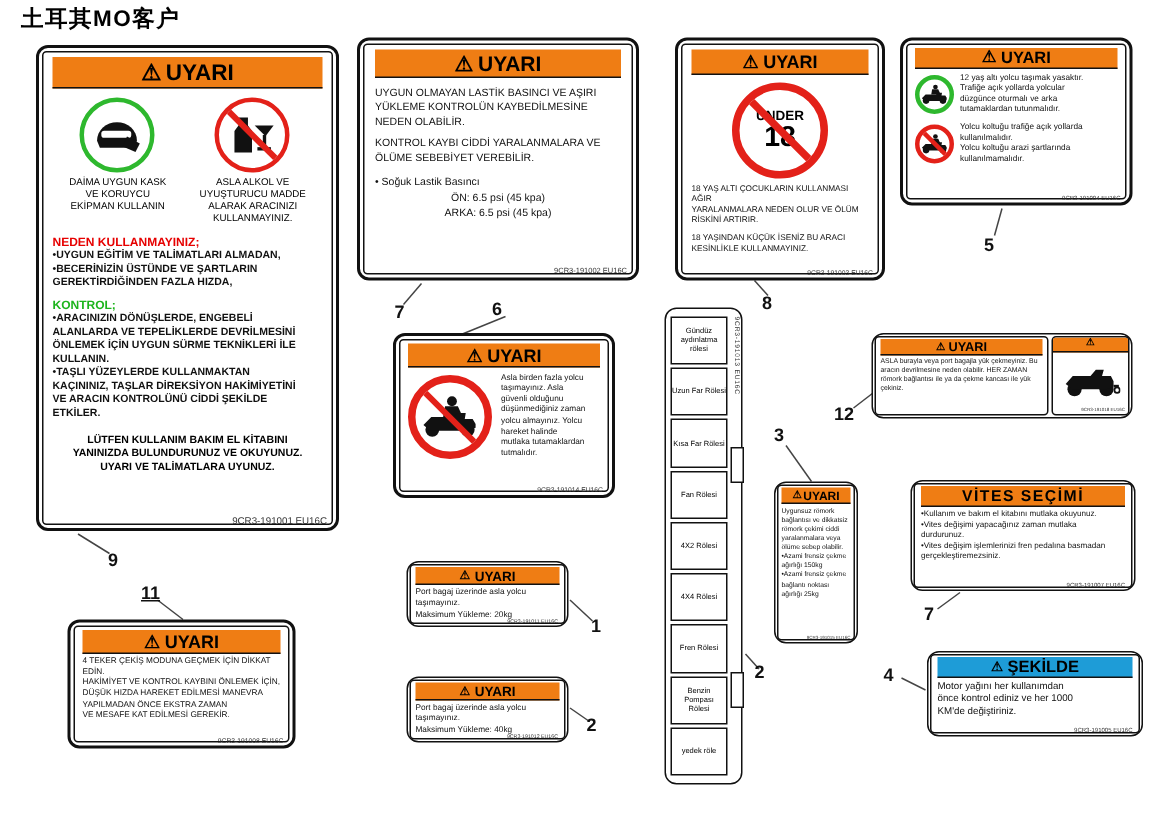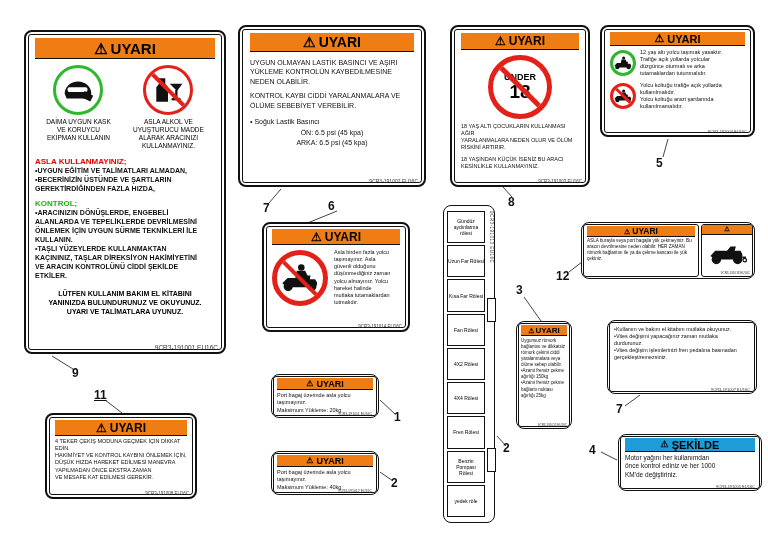--- a/index.html
+++ b/index.html
@@ -69,20 +69,21 @@
     <line x1="380" y1="472" x2="393" y2="481" stroke="#444" stroke-width="1"></line>
     <line x1="503" y1="187" x2="512" y2="197" stroke="#444" stroke-width="1"></line>
     <line x1="668" y1="139" x2="663" y2="157" stroke="#444" stroke-width="1"></line>
     <line x1="582" y1="262" x2="569" y2="272" stroke="#444" stroke-width="1"></line>
     <line x1="524" y1="297" x2="541" y2="321" stroke="#444" stroke-width="1"></line>
     <line x1="497" y1="436" x2="506" y2="446" stroke="#444" stroke-width="1"></line>
     <line x1="640" y1="395" x2="625" y2="406" stroke="#444" stroke-width="1"></line>
     <line x1="601" y1="452" x2="617" y2="460" stroke="#444" stroke-width="1"></line>
   </svg>
 
+  <div class="page-title">土耳其MO客户</div>
 
   <div class="stk" style="left:24px;top:30px;width:202px;height:324px;">
     <div class="in" style="padding:3px 6px 14px 6px;">
       <div class="hdr orange" style="height:20px;font-size:15px;">
         <span class="tri">⚠</span>
         <span>UYARI</span>
       </div>
       <div style="display:flex;justify-content:space-around;margin-top:6px;">
         <div class="icn-col">
           <div class="ring green" style="width:50px;height:50px;">
@@ -105,21 +106,21 @@
                 <rect x="24" y="29" width="10" height="2.5"></rect>
             </svg>
             <div class="slash"></div>
           </div>
           <div class="cap pre">ASLA ALKOL VE
 UYUŞTURUCU MADDE
 ALARAK ARACINIZI
 KULLANMAYINIZ.</div>
         </div>
       </div>
-      <div style="font-size:8px;font-weight:bold;color:#E60000;margin-top:6px;">ASLA KULLANMAYINIZ;</div>
+      <div style="font-size:8px;font-weight:bold;color:#E60000;margin-top:6px;">NEDEN KULLANMAYINIZ;</div>
       <div class="body pre" style="font-size:7px;line-height:1.3;font-weight:bold;">•UYGUN EĞİTİM VE TALİMATLARI ALMADAN,
 •BECERİNİZİN ÜSTÜNDE VE ŞARTLARIN
 GEREKTİRDİĞİNDEN FAZLA HIZDA,</div>
       <div style="font-size:8px;font-weight:bold;color:#1CB41C;margin-top:6px;">KONTROL;</div>
       <div class="body pre" style="font-size:7px;line-height:1.3;font-weight:bold;">•ARACINIZIN DÖNÜŞLERDE, ENGEBELİ
 ALANLARDA VE TEPELİKLERDE DEVRİLMESİNİ
 ÖNLEMEK İÇİN UYGUN SÜRME TEKNİKLERİ İLE
 KULLANIN.
 •TAŞLI YÜZEYLERDE KULLANMAKTAN
 KAÇININIZ, TAŞLAR DİREKSİYON HAKİMİYETİNİ
@@ -323,20 +324,23 @@
               <circle cx="62" cy="34" r="3" fill="none" stroke="#111" stroke-width="2"></circle>
             </svg>
         </div>
         <div style="font-size:3px;color:#333;text-align:right;padding:0 2px 1px 0;">9CR3-191018  EU16C</div>
       </div>
     </div>
   </div>
 
   <div class="stk" style="left:607px;top:320px;width:150px;height:74px;border-width:1.5px;padding:1px;">
     <div class="in" style="border-width:1px;padding:1px 4px 6px 4px;">
+      <div class="hdr orange" style="height:13px;font-size:10.5px;letter-spacing:1px;">
+        <span>VİTES SEÇİMİ</span>
+      </div>
       <div class="body pre" style="font-size:5.4px;line-height:1.3;margin-top:2px;">•Kullanım ve bakım el kitabını mutlaka okuyunuz.
 •Vites değişimi yapacağınız zaman mutlaka
 durdurunuz.
 •Vites değişim işlemlerinizi fren pedalına basmadan
 gerçekleştiremezsiniz.</div>
     </div>
     <div class="part" style="font-size:4px;">9CR3-191007  EU16C</div>
   </div>
 
   <div class="stk" style="left:618px;top:434px;width:144px;height:57px;border-width:1.5px;padding:1px;">

